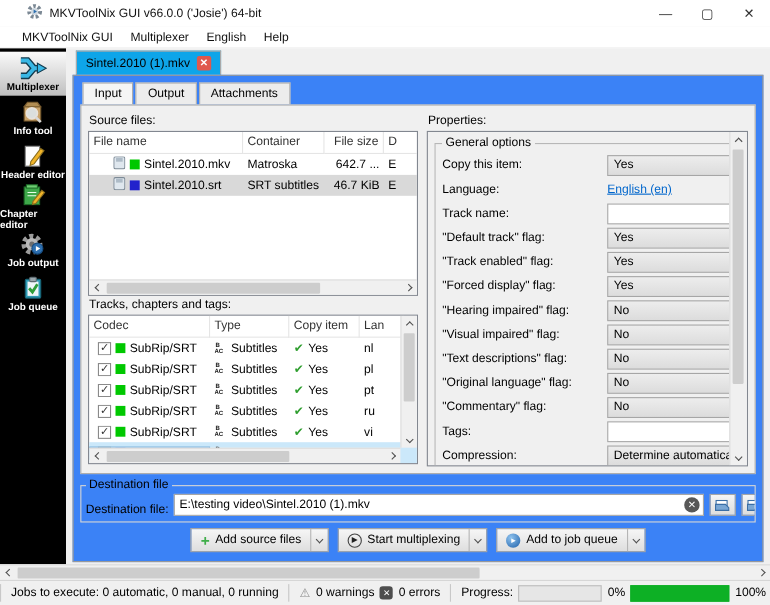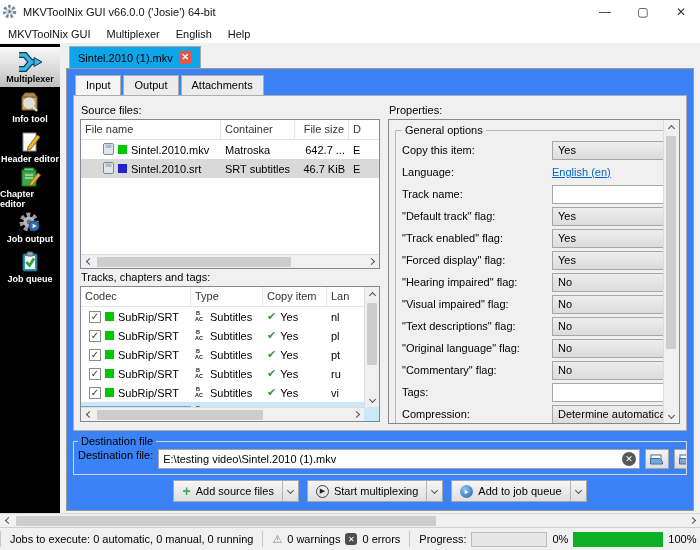--- a/index.html
+++ b/index.html
@@ -1,27 +1,27 @@
 <!DOCTYPE html>
 <html><head>
 <meta charset="utf-8">
 <style>
   * { box-sizing: border-box; margin: 0; padding: 0; }
   html,body { width:700px; height:550px; }
   body { font-family:"Liberation Sans",sans-serif; font-size:11px; color:#000; }
   #app { width:700px; height:550px; display:flex; flex-direction:column; background:#f0f0f0; overflow:hidden; }
 
   
-  .titlebar { height:24px; background:#fff; display:flex; align-items:center; padding-left:2px; gap:6px; flex:0 0 auto; }
+  .titlebar { height:24px; background:#fff; display:flex; align-items:center; padding-left:24px; gap:6px; flex:0 0 auto; }
   .title-text { font-size:11px; color:#111; }
   .win-controls { margin-left:auto; display:flex; height:100%; }
   .win-btn { width:38px; display:flex; align-items:center; justify-content:center; color:#333; font-size:12px; }
 
   
-  .menubar { height:20px; background:#fff; display:flex; align-items:center; padding-left:0; flex:0 0 auto; border-bottom:1px solid #f0f0f0; }
+  .menubar { height:20px; background:#fff; display:flex; align-items:center; padding-left:12px; flex:0 0 auto; border-bottom:1px solid #f0f0f0; }
   .menu-item { padding:2px 8px; color:#111; }
 
   
   .main { flex:1 1 auto; display:flex; min-height:0; }
   .sidebar { width:60px; background:#000; color:#fff; display:flex; flex-direction:column; padding-top:3px; flex:0 0 auto; }
   .side-item { height:40px; display:flex; flex-direction:column; align-items:center; justify-content:center; gap:1px; font-size:9px; font-weight:bold; }
   .side-item.selected { background:linear-gradient(#fafafa,#bfbfbf); color:#000; }
   .side-item svg { display:block; }
 
   .content { flex:1 1 auto; display:flex; flex-direction:column; min-width:0; }
@@ -85,21 +85,21 @@
   .select, .combo { flex:1 1 auto; height:19px; border:1px solid #a6a6a6; display:flex; align-items:center; padding:0 5px; gap:4px; overflow:hidden; white-space:nowrap; }
   .select { background:linear-gradient(#ededed,#dcdcdc); }
   .combo { background:#fff; }
   .text-input { flex:1 1 auto; height:19px; border:1px solid #a6a6a6; background:#fff; padding:0 4px; font:11px "Liberation Sans",sans-serif; min-width:0; }
   .mini-btn { width:24px; height:20px; border:1px solid #a6a6a6; background:linear-gradient(#f5f5f5,#dddddd); display:flex; align-items:center; justify-content:center; flex:0 0 auto; }
   .lang-link { color:#0066cc; text-decoration:underline; flex:1 1 auto; }
 
   
   fieldset.dest-group { border:1px solid #d5d5d5; margin-top:4px; padding:2px 4px 5px 4px; flex:0 0 auto; overflow:hidden; }
   fieldset.dest-group legend { padding:0 3px; }
-  .dest-row { display:flex; align-items:flex-start; gap:5px; }
+  .dest-row { display:flex; align-items:flex-end; gap:5px; }
   .dest-input-wrap { flex:1 1 auto; height:20px; border:1px solid #a6a6a6; background:#fff; display:flex; align-items:center; padding:0 3px 0 4px; min-width:0; }
   .dest-value { flex:1 1 auto; overflow:hidden; white-space:nowrap; }
   .clear-btn { width:14px; height:14px; border-radius:50%; background:#585858; color:#fff; font-size:9px; display:flex; align-items:center; justify-content:center; flex:0 0 auto; }
   .partial-btn { margin-right:-16px; }
 
   
   .action-row { height:26px; display:flex; justify-content:center; align-items:center; gap:8px; flex:0 0 auto; margin-top:3px; }
   .splitbtn { display:flex; height:22px; border:1px solid #a6a6a6; background:linear-gradient(#f6f6f6,#dedede); }
   .sb-main { display:flex; align-items:center; gap:5px; padding:0 8px; border-right:1px solid #b5b5b5; }
   .sb-dd { width:15px; display:flex; align-items:center; justify-content:center; }

